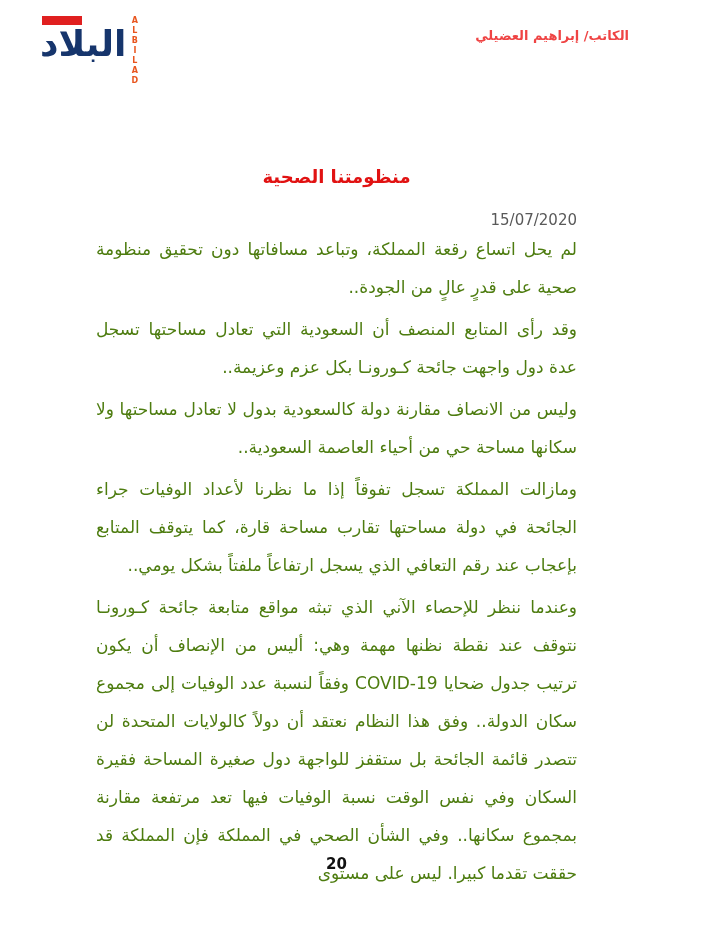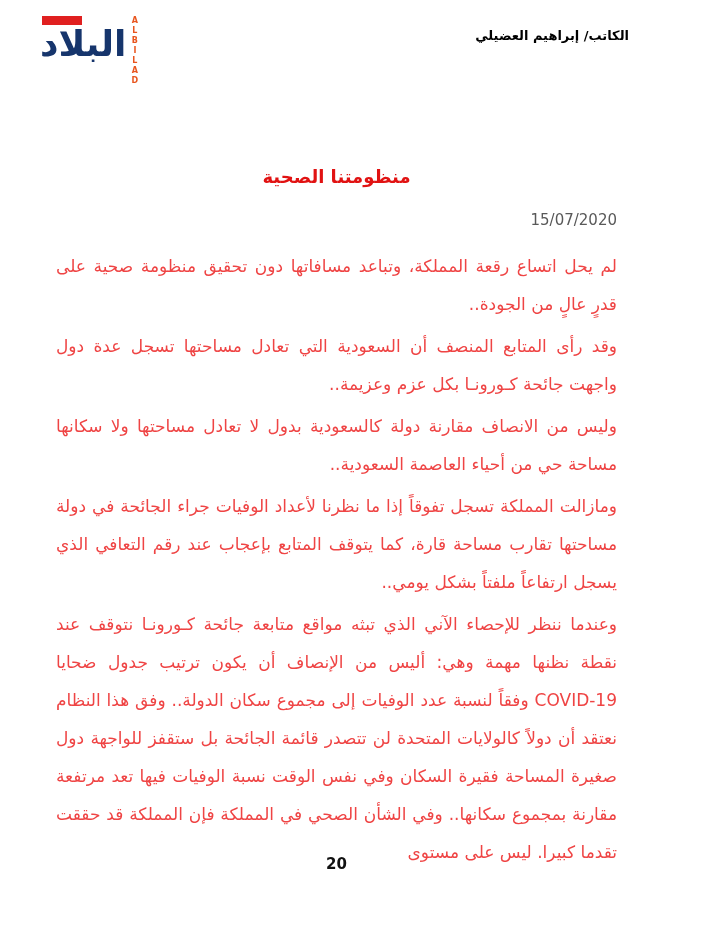--- a/index.html
+++ b/index.html
@@ -51,50 +51,50 @@
     font-weight: bold;
     color: #e8551e;
     letter-spacing: 1px;
     height: 52px;
     padding-top: 2px;
   }
   .author {
     direction: rtl;
     font-size: 13px;
     font-weight: bold;
-    color: #000000;
+    color: #ef4444;
     padding-top: 14px;
   }
 
   
   .article {
     direction: rtl;
-    padding: 0 56px;
+    padding: 0 96px;
     margin-top: 96px;
   }
   .article-title {
     text-align: center;
     color: #e11212;
     font-size: 18px;
     font-weight: bold;
     margin-bottom: 24px;
   }
   .article-date {
     text-align: right;
     color: #595959;
     font-size: 15px;
-    margin-bottom: 18px;
+    margin-bottom: 1px;
   }
   .article-date span { direction: ltr; unicode-bidi: embed; }
   .para {
     font-size: 17px;
     line-height: 38px;
     text-align: justify;
     margin-bottom: 4px;
-    color: #ef4444;
+    color: #4d7c0f;
   }
 
   
   .page-footer {
     position: absolute;
     bottom: 62px;
     left: 0; right: 0;
     text-align: center;
   }
   .page-number {

